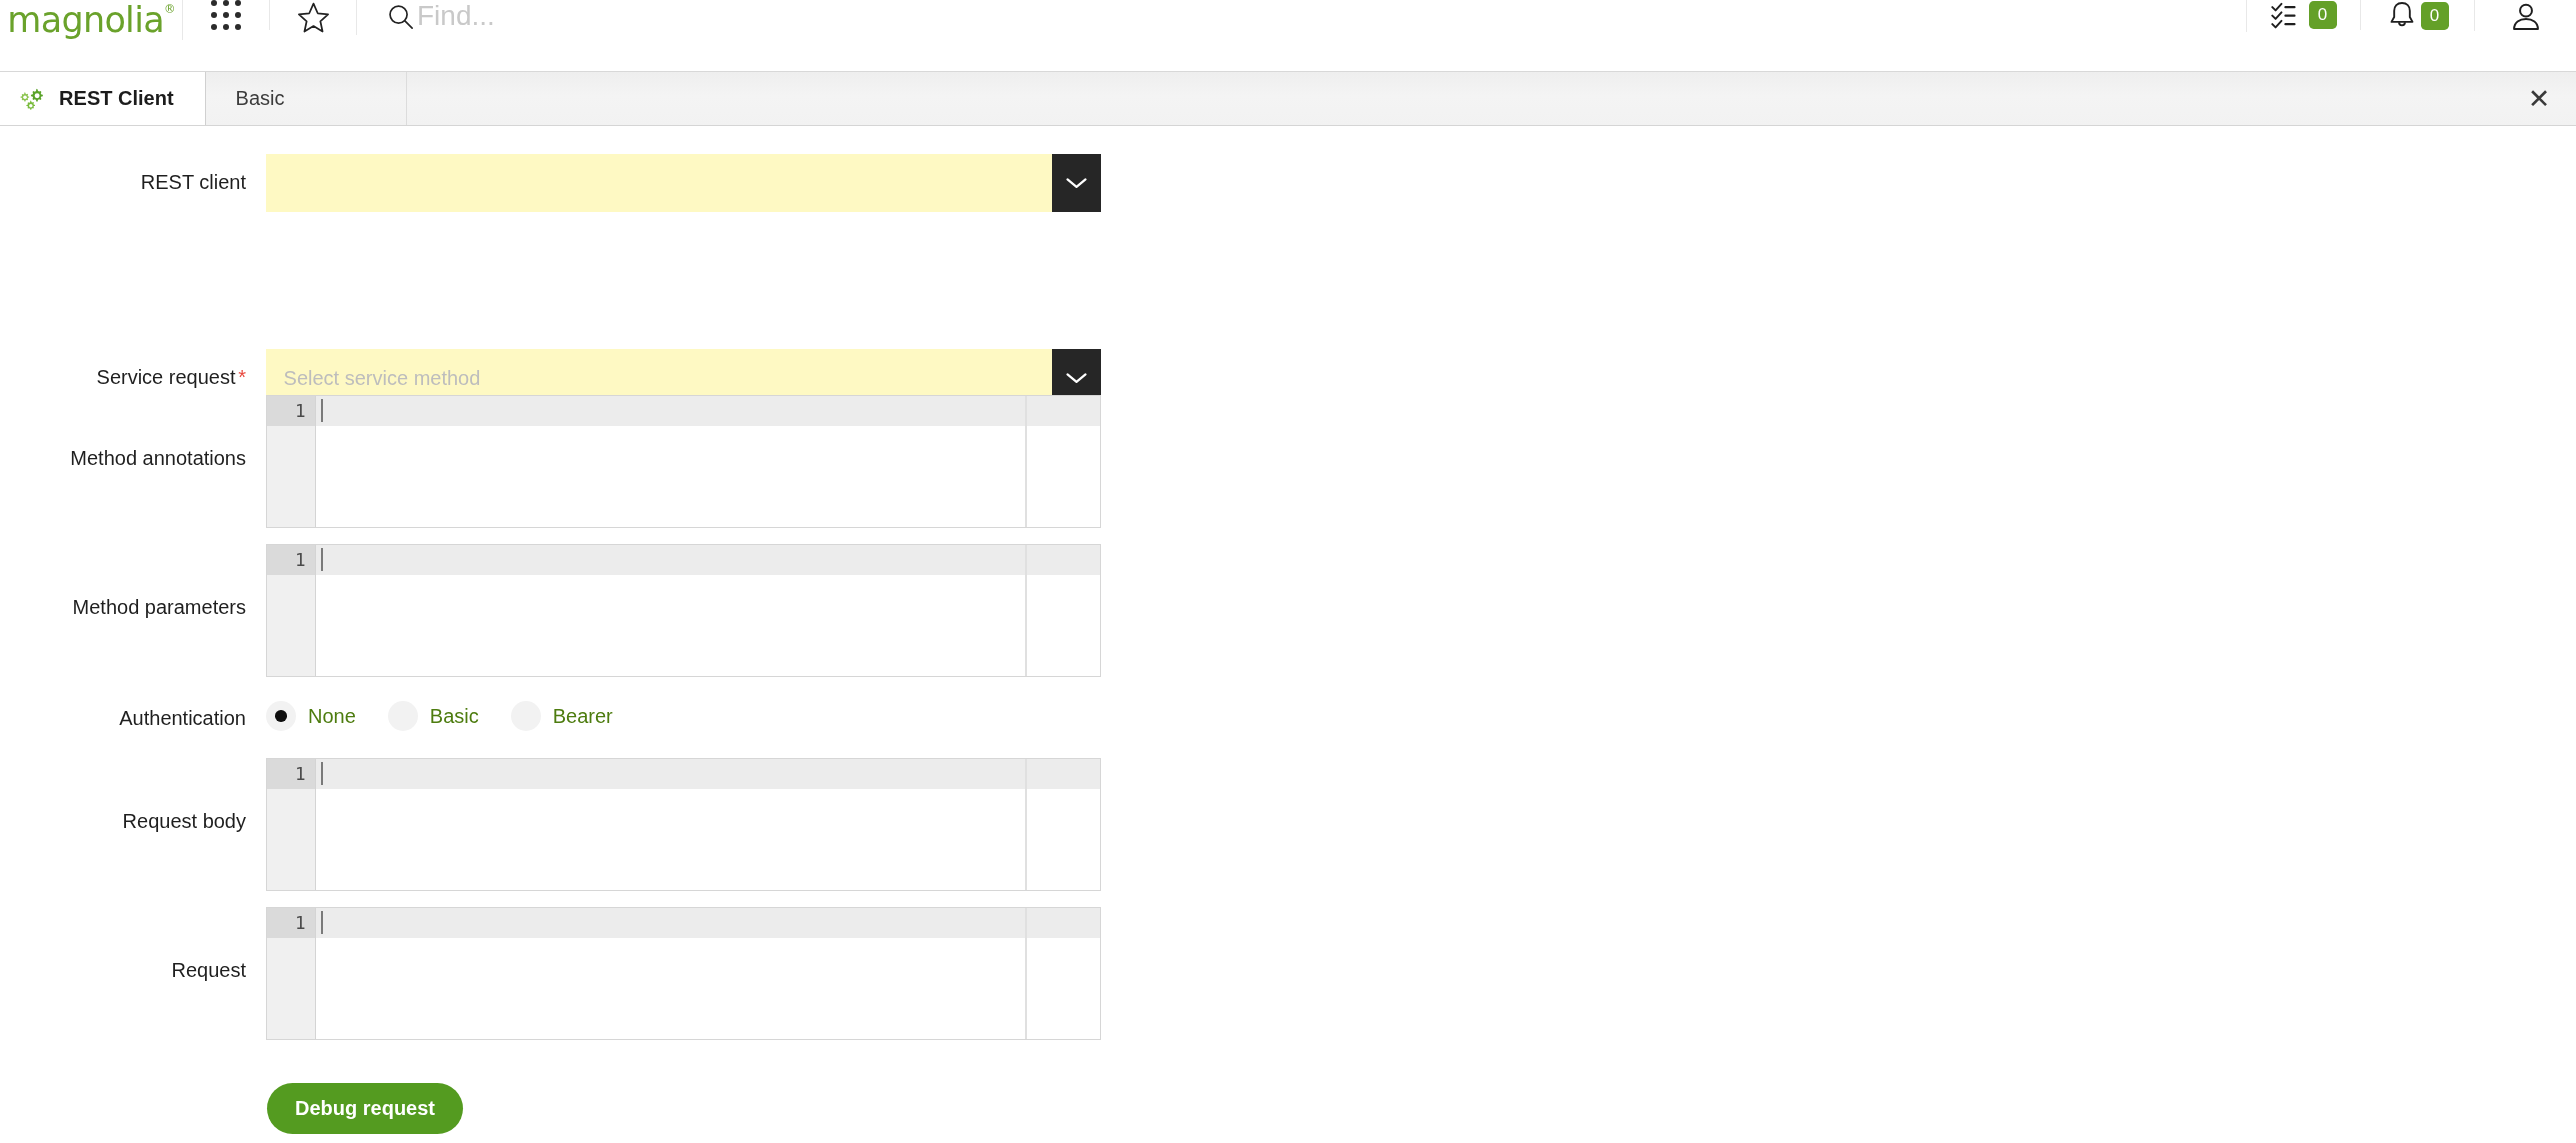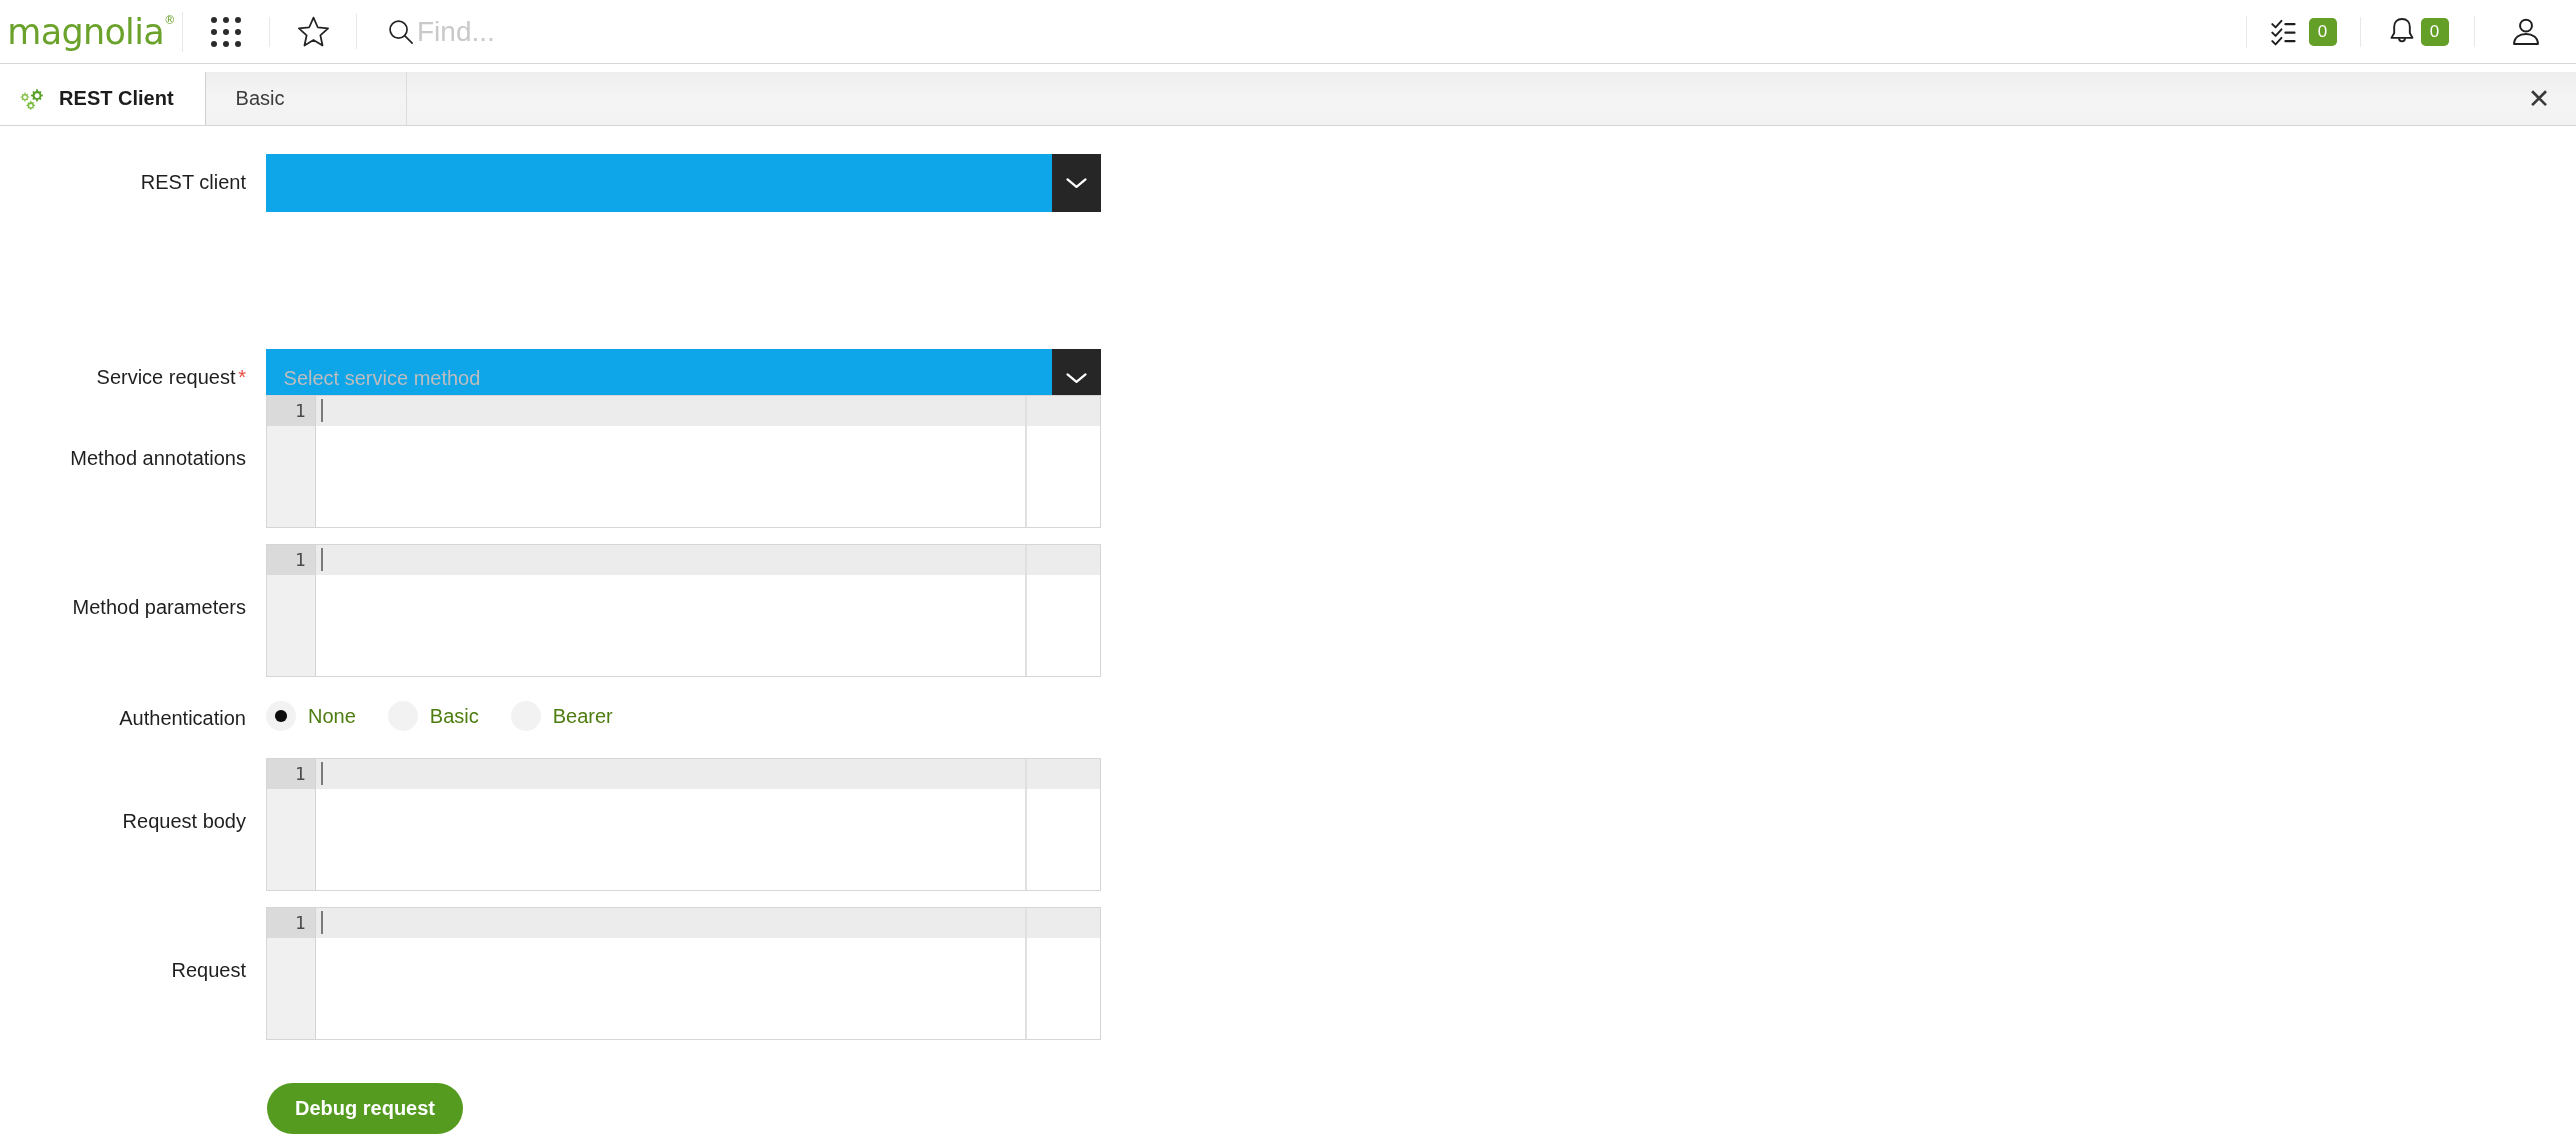--- a/index.html
+++ b/index.html
@@ -9,25 +9,25 @@
     background: #ffffff;
     font-family: "Liberation Sans", sans-serif;
     overflow: hidden;
   }
 
   
   .header {
     position: absolute;
     top: 0; left: 0;
     width: 2576px;
-    height: 64px;
+    height: 72px;
     background: #ffffff;
     border-bottom: 1.4px solid #d8d8d8;
     display: flex;
-    align-items: center;
+    align-items: flex-start;
   }
   .logo-cell {
     width: 183px;
     display: flex;
     align-items: center;
     justify-content: center;
     border-right: 1.4px solid #e8e8e8;
     flex: 0 0 183px;
   }
   .logo-text {
@@ -167,21 +167,21 @@
   }
   .req-star { color: #e8493f; font-size: 20px; padding-left: 2.7px; }
 
   .select-wrap {
     display: flex;
     width: 835px;
     height: 58px;
   }
   .select-input {
     flex: 1 1 auto;
-    background: #0ea5e9;
+    background: #fef9c3;
     border: none;
     font-size: 20px;
     color: #2b2b2b;
     padding: 0 17.6px;
     font-family: "Liberation Sans", sans-serif;
   }
   .select-input::placeholder { color: #bdbdbd; }
   .select-btn {
     width: 49px;
     flex: 0 0 49px;

